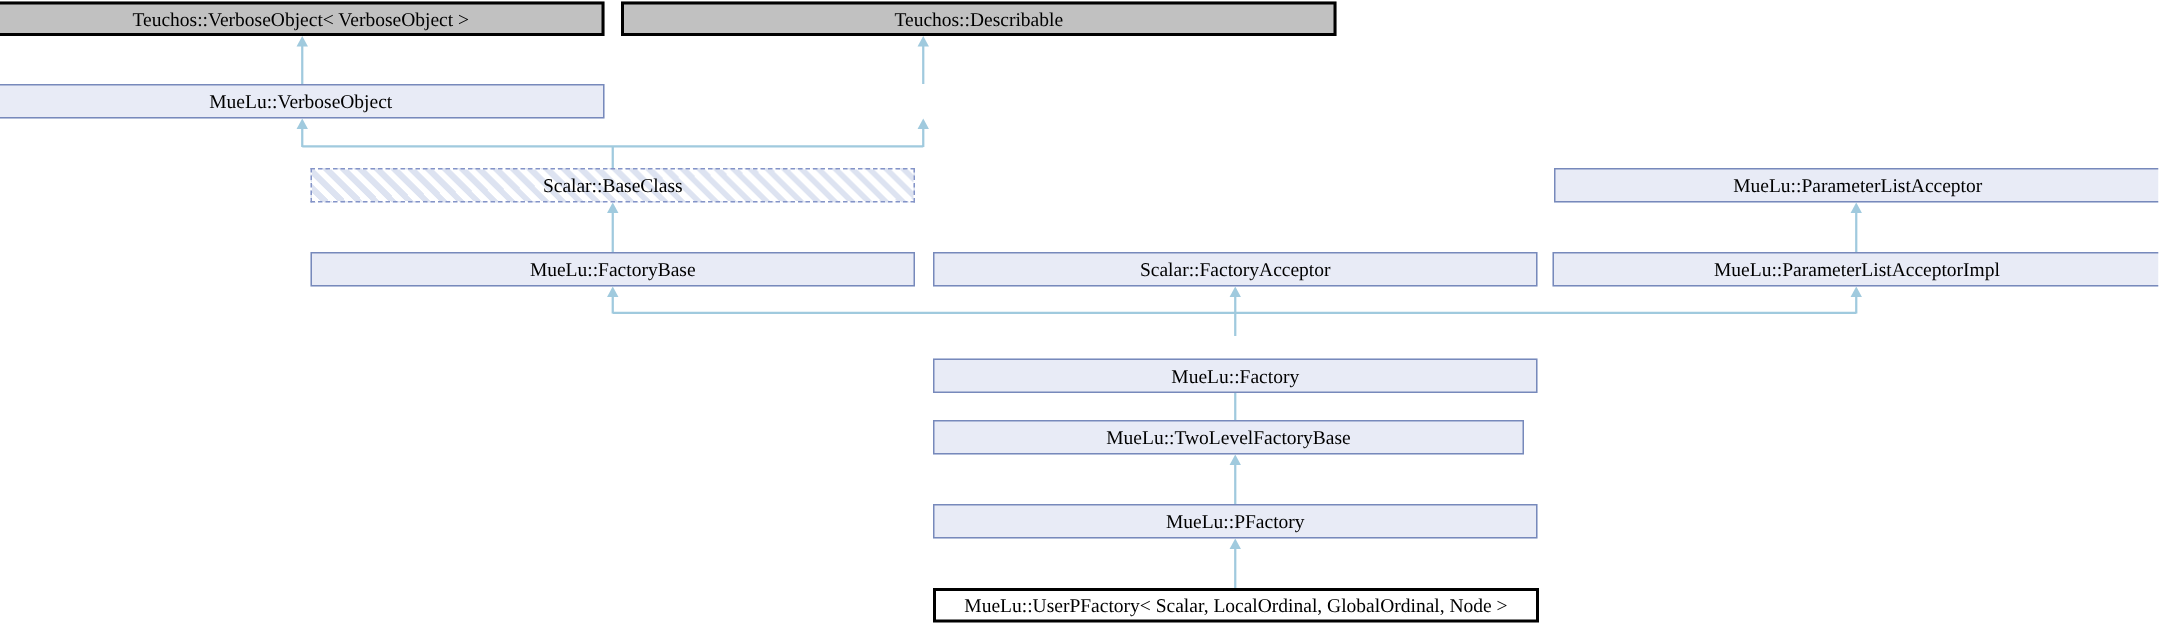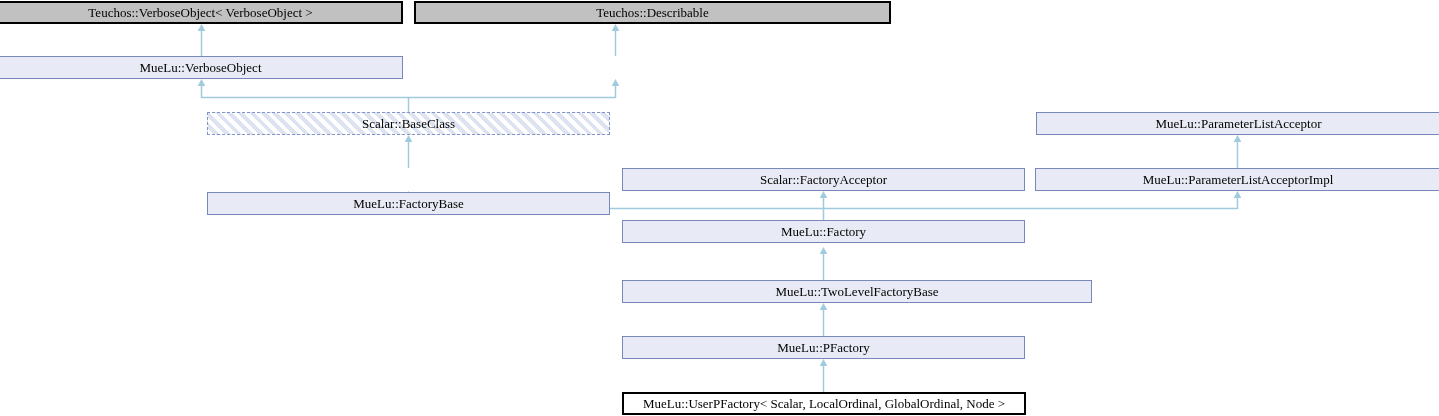--- a/index.html
+++ b/index.html
@@ -122,25 +122,25 @@
   </svg>
 
   <div class="node external" style="left:-2px; top:1px; width:405px;">Teuchos::VerboseObject&lt; VerboseObject &gt;</div>
   <div class="node external" style="left:414px; top:1px; width:477px;">Teuchos::Describable</div>
 
   <div class="node doc" style="left:-2px; top:56px; width:405px;">MueLu::VerboseObject</div>
 
   <div class="node hatched" style="left:207px; top:112px; width:403px;">Scalar::BaseClass</div>
   <div class="node doc" style="left:1036px; top:112px; width:405px;">MueLu::ParameterListAcceptor</div>
 
-  <div class="node doc" style="left:207px; top:168px; width:403px;margin-top:24px;">MueLu::FactoryBase</div>
+  <div class="node doc" style="left:207px; top:168px; width:403px;">MueLu::FactoryBase</div>
   <div class="node doc" style="left:622px; top:168px; width:403px;">Scalar::FactoryAcceptor</div>
   <div class="node doc" style="left:1035px; top:168px; width:406px;">MueLu::ParameterListAcceptorImpl</div>
 
-  <div class="node doc" style="left:622px; top:220px; width:403px;">MueLu::Factory</div>
+  <div class="node doc" style="left:622px; top:239px; width:403px;">MueLu::Factory</div>
 
-  <div class="node doc" style="left:622px; top:280px; width:470px;">MueLu::TwoLevelFactoryBase</div>
+  <div class="node doc" style="left:622px; top:280px; width:394px;">MueLu::TwoLevelFactoryBase</div>
 
   <div class="node doc" style="left:622px; top:336px; width:403px;">MueLu::PFactory</div>
 
   <div class="node current" style="left:622px; top:392px; width:404px;">MueLu::UserPFactory&lt; Scalar, LocalOrdinal, GlobalOrdinal, Node &gt;</div>
 
 </div>
 
 </body></html>

